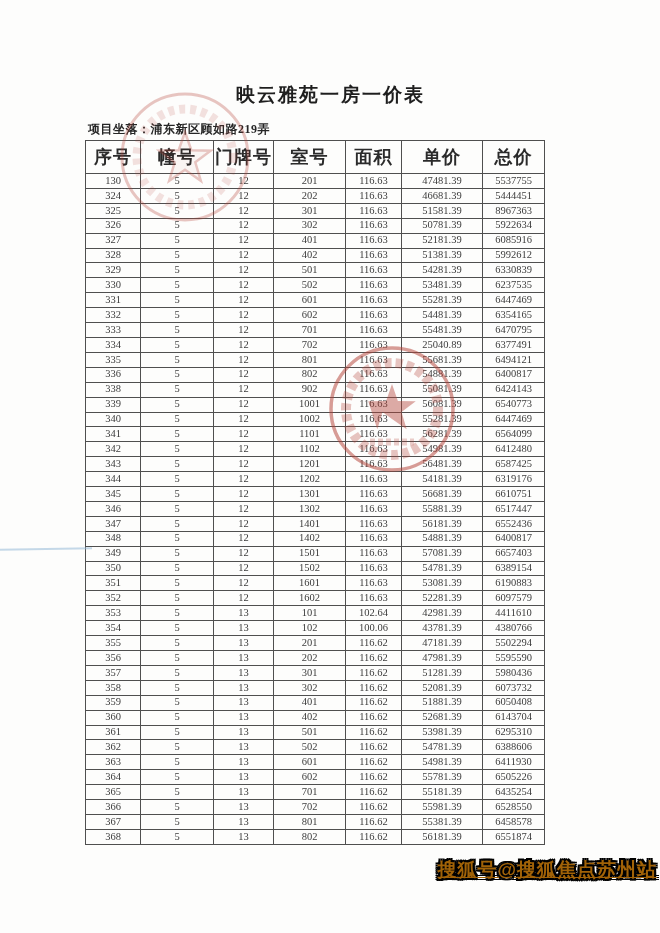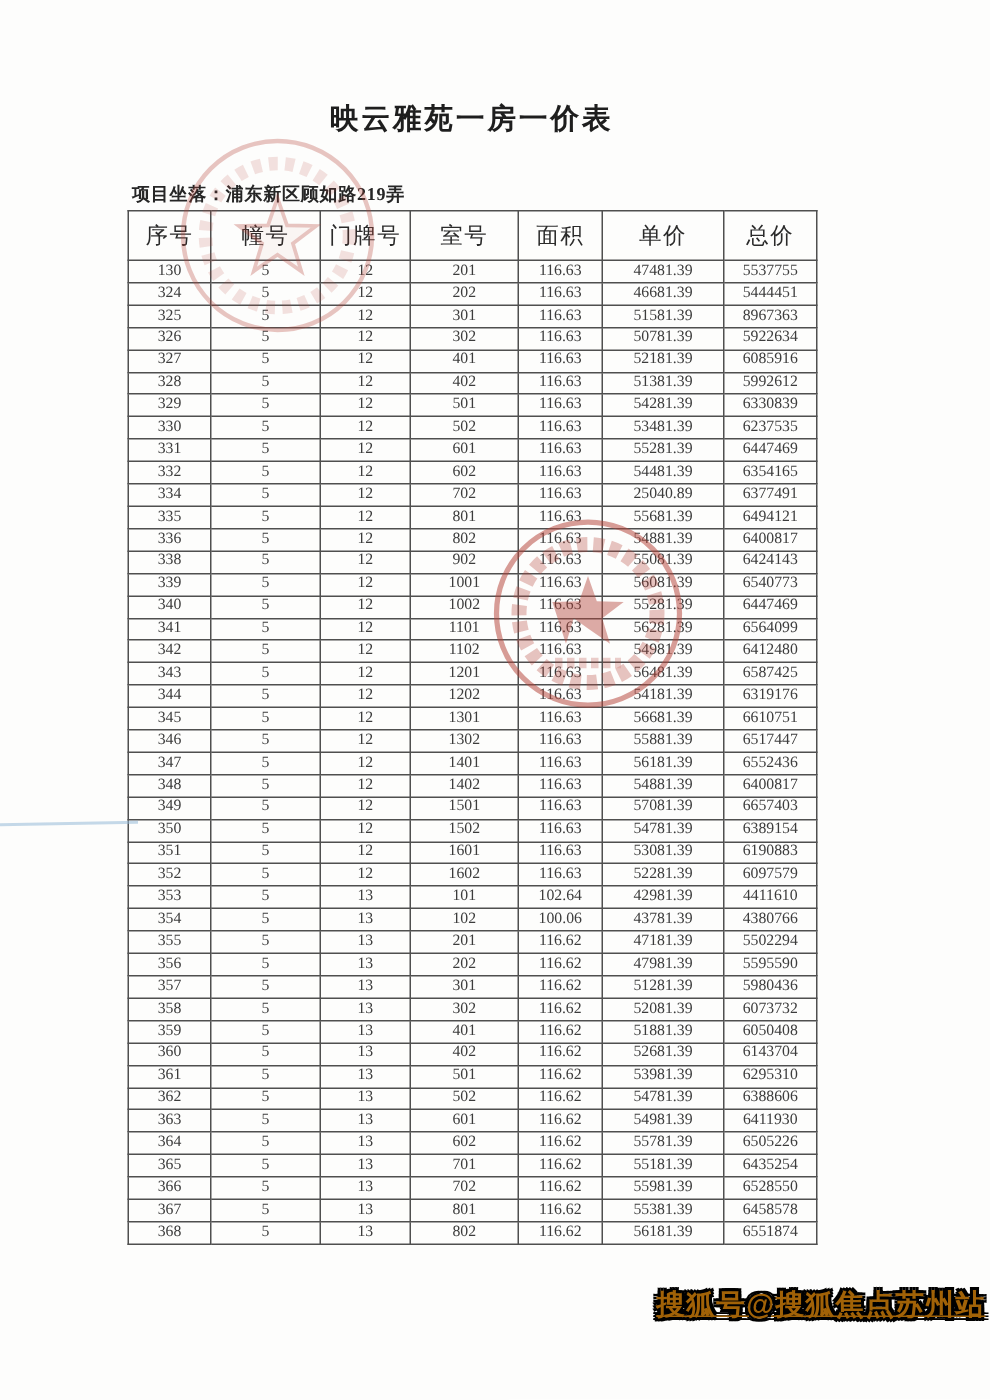--- a/index.html
+++ b/index.html
@@ -7,38 +7,38 @@
     width:660px; height:933px;
     background:#ffffff;
     font-family:"Liberation Serif","DejaVu Serif",serif;
     position:relative;
   }
   .page {
     position:absolute; left:0; top:0; width:660px; height:933px;
     background:#fdfdfc; overflow:hidden;
   }
   .title {
-    position:absolute; top:66px; left:85px; width:459px; margin:0;
+    position:absolute; top:66px; left:85px; width:459px; margin:16px;
     text-align:center; font-size:19px; font-weight:700; color:#1e1e1e;
     letter-spacing:2px; font-family:"Liberation Sans","DejaVu Sans",sans-serif;
   }
   .location {
     position:absolute; top:121px; left:88px;
     font-size:12px; font-weight:700; color:#262626; letter-spacing:0.5px;text-align:right;
   }
   .price-table {
     position:absolute; top:140px; left:85px; width:459px;
     border-collapse:collapse; table-layout:fixed;
   }
   .price-table th, .price-table td {
     border:1px solid #4f4f4f; text-align:center; vertical-align:middle;
     padding:0; overflow:hidden; white-space:nowrap;
   }
   .price-table thead th {
-    height:32px; font-size:15px; font-weight:400; color:#2b2b2b;
+    height:32px; font-size:18px; font-weight:700; color:#2b2b2b;
     letter-spacing:1px;
   }
   .price-table tbody td {
     height:13.92px; font-size:10.5px; line-height:1; color:#3c3c3c;
   }
   .stamp { position:absolute; pointer-events:none; }
   .stamp-top { left:113px; top:85px; opacity:0.30; }
   .stamp-mid { left:322px; top:339px; opacity:0.52; }
   .seal-part { stroke:var(--seal,#b5443a); }
   .scan-line {
@@ -171,20 +171,29 @@
         <tr>
           <td>332</td>
           <td>5</td>
           <td>12</td>
           <td>602</td>
           <td>116.63</td>
           <td>54481.39</td>
           <td>6354165</td>
         </tr>
         <tr>
+          <td>333</td>
+          <td>5</td>
+          <td>12</td>
+          <td>701</td>
+          <td>116.63</td>
+          <td>55481.39</td>
+          <td>6470795</td>
+        </tr>
+        <tr>
           <td>334</td>
           <td>5</td>
           <td>12</td>
           <td>702</td>
           <td>116.63</td>
           <td>25040.89</td>
           <td>6377491</td>
         </tr>
         <tr>
           <td>335</td>

